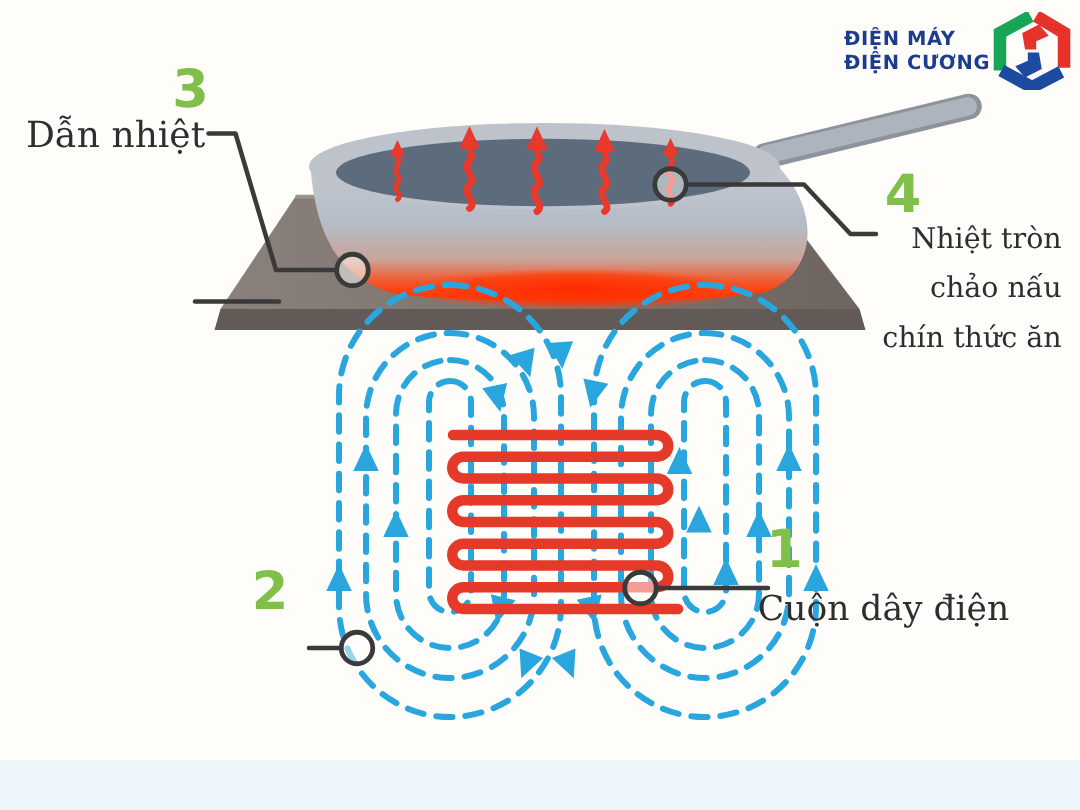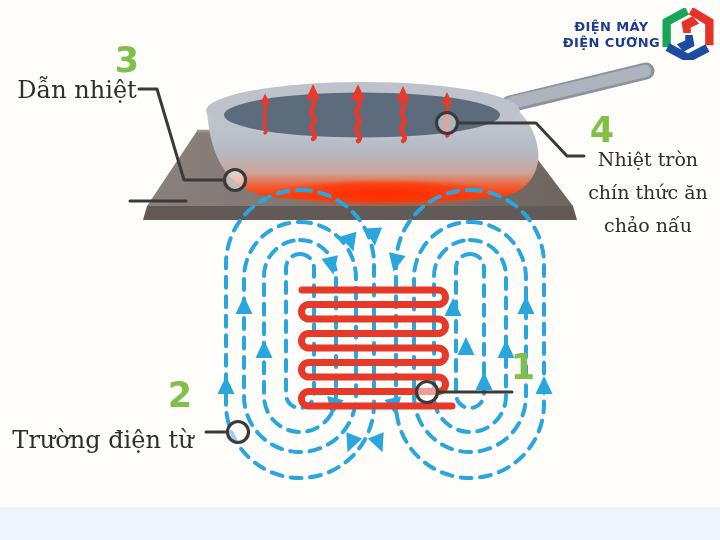--- a/index.html
+++ b/index.html
@@ -4,31 +4,31 @@
 <style>
   html,body{margin:0;padding:0;background:#e9e9e9;}
   .stage{
     position:relative;width:720px;height:540px;overflow:hidden;
     background:var(--bg,#fffdf9);
     font-family:"DejaVu Serif","Liberation Serif",serif;
   }
   .gfx{position:absolute;left:0;top:0;}
   .footer-strip{position:absolute;left:0;bottom:0;width:720px;height:33px;background:var(--bottom-strip,#eef6fb);}
   .lbl{
-    position:absolute;color:var(--text-dark,#2e2e2e);text-align:center;
+    position:absolute;color:var(--text-dark,#2e2e2e);text-align:right;
     transform:translateX(-50%);white-space:nowrap;font-size:24px;line-height:36px;
   }
   .lbl.small{font-size:19px;line-height:33px;}
   .num{
     position:absolute;transform:translate(-50%,-50%);
     font-family:"DejaVu Sans","Liberation Sans",sans-serif;font-weight:bold;
     font-size:35px;color:var(--accent-green,#80c049);
   }
   .logo-text{
-    position:absolute;right:60px;top:19px;text-align:center;
+    position:absolute;right:60px;top:19px;text-align:left;
     font-family:"DejaVu Sans","Liberation Sans",sans-serif;font-weight:bold;
     font-size:13px;line-height:16px;letter-spacing:.4px;color:var(--logo-navy,#1c3d8f);
   }
   .logo-hex{position:absolute;left:660px;top:8px;}
   
   .fl{fill:none;stroke:var(--field-blue,#2aa6de);stroke-width:4;stroke-dasharray:11 8.5;stroke-linecap:round;}
   .fa{fill:var(--field-blue,#2aa6de);}
   .coil{fill:none;stroke:var(--coil-red,#e5392a);stroke-width:7;stroke-linecap:round;}
   .co{fill:none;stroke:var(--callout,#3a3a3a);stroke-width:3;stroke-linejoin:round;stroke-linecap:round;}
   .coc{fill:rgba(255,255,255,.5);stroke:var(--callout,#3a3a3a);stroke-width:3.2;}
@@ -153,26 +153,26 @@
 
   <div class="lbl" style="left:77px;top:72px;">
     <div>Dẫn nhiệt</div>
   </div>
 
   <div class="lbl" style="left:91px;top:188px;">
   </div>
 
   <div class="lbl small" style="left:648px;top:143px;">
     <div>Nhiệt tròn</div>
+    <div>chảo nấu</div>
     <div>chín thức ăn</div>
-    <div>chảo nấu</div>
   </div>
 
-  <div class="lbl" style="left:103px;top:422px;">Trường điện từ</div>
 
+  <div class="lbl" style="left:589px;top:388px;font-size:23px;">Cuộn dây điện</div>
 
   <div class="logo-text">
     <div>ĐIỆN MÁY</div>
     <div>ĐIỆN CƯƠNG</div>
   </div>
   <svg class="logo-hex" width="56" height="52" viewBox="0 0 60 56">
     <polyline points="7,42 7,15 29,3" fill="none" stroke="#17a658" stroke-width="9"></polyline>
     <polyline points="33,3 53,15 53,40" fill="none" stroke="#e63228" stroke-width="9"></polyline>
     <polyline points="51,43 30,54 8,42" fill="none" stroke="#1d4ba0" stroke-width="9"></polyline>
     <path d="M23,15 L35,9 L42,17 L33,21 L33,27 L25,27 Z" fill="#e63228"></path>

